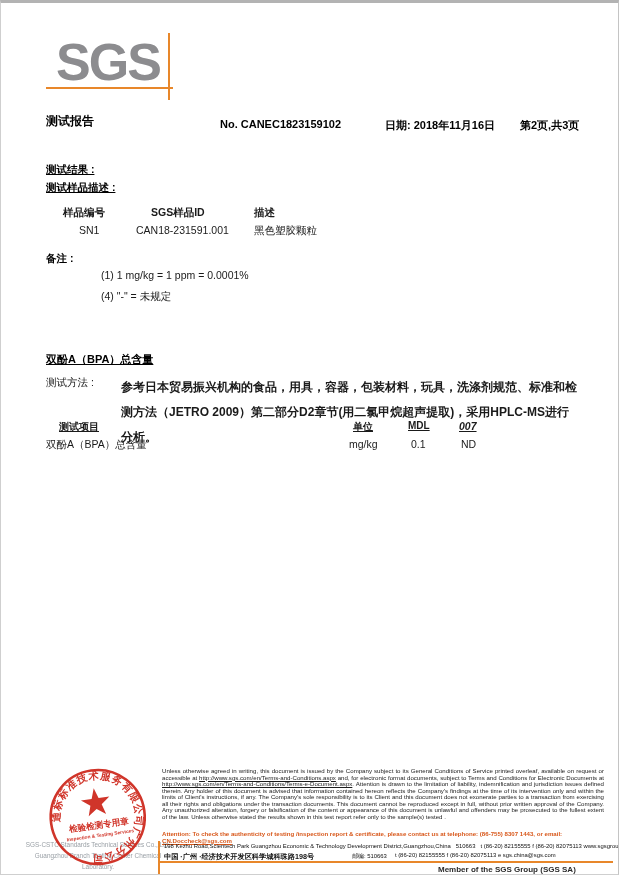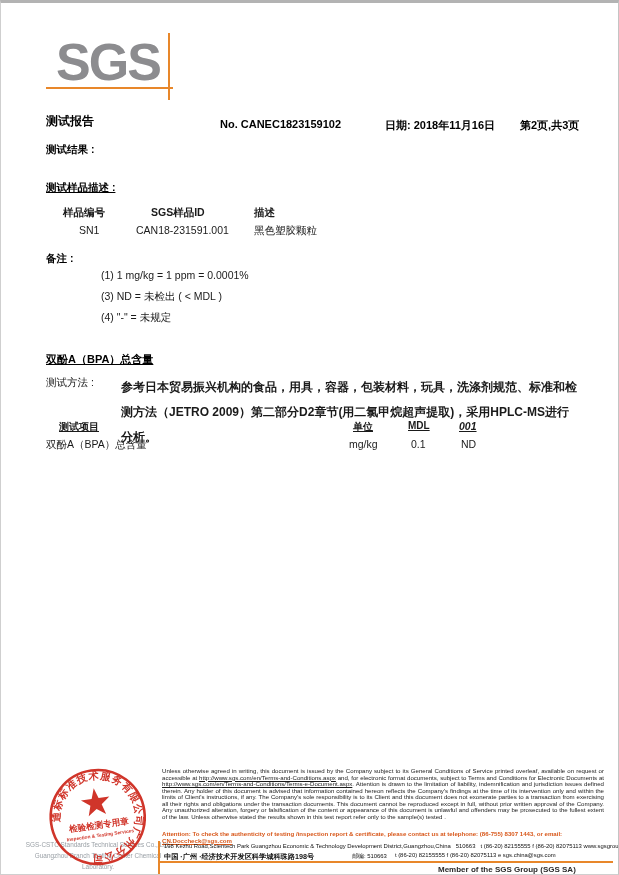--- a/index.html
+++ b/index.html
@@ -55,45 +55,44 @@
     <span class="logo-text">SGS</span>
   </div>
   <div class="abs logo-hline" style="left:45px; top:84px; width:127px;"></div>
   <div class="abs logo-vline" style="left:167px; top:30px; height:67px;"></div>
 
   <div class="abs report-title" style="left:45px; top:110px;">测试报告</div>
   <div class="abs hdr-info" style="left:219px; top:115px;">No. CANEC1823159102</div>
   <div class="abs hdr-info" style="left:384px; top:115px;">日期: 2018年11月16日</div>
   <div class="abs hdr-info" style="left:519px; top:115px;">第2页,共3页</div>
 
-  <div class="abs sec-label" style="left:45px; top:140px;">测试结果 :</div>
+  <div class="abs sec-label" style="left:45px; top:160px;text-decoration:underline;">测试结果 :</div>
 
   <div class="abs sec-label-u" style="left:45px; top:178px;">测试样品描述 :</div>
   <div class="abs cell-h" style="left:62px;  top:203px;">样品编号</div>
   <div class="abs cell-h" style="left:150px; top:203px;">SGS样品ID</div>
   <div class="abs cell-h" style="left:253px; top:203px;">描述</div>
   <div class="abs cell" style="left:78px;  top:221px;">SN1</div>
   <div class="abs cell" style="left:135px; top:221px;">CAN18-231591.001</div>
   <div class="abs cell" style="left:253px; top:221px;">黑色塑胶颗粒</div>
 
   <div class="abs sec-label" style="left:45px; top:249px;">备注 :</div>
   <div class="abs" style="left:100px; top:262px;">
     <div class="note-line">(1) 1 mg/kg = 1 ppm = 0.0001%</div>
-    <div class="note-line">(3) ND = 未检出 ( &lt; MDL )</div>
     <div class="note-line">(4) "-" = 未规定</div>
   </div>
 
   <div class="abs sec-label-u" style="left:45px; top:349px; font-size:11px;">双酚A（BPA）总含量</div>
   <div class="abs cell" style="left:45px; top:373px;">测试方法 :</div>
   <div class="abs method-text" style="left:120px; top:372px;">参考日本贸易振兴机构的食品，用具，容器，包装材料，玩具，洗涤剂规范、标准和检测方法（JETRO 2009）第二部分D2章节(用二氯甲烷超声提取)，采用HPLC-MS进行分析。</div>
 
   <div class="abs th-u" style="left:58px;  top:417px;">测试项目</div>
   <div class="abs th-u" style="left:352px; top:417px;">单位</div>
   <div class="abs th-u" style="left:407px; top:417px;">MDL</div>
-  <div class="abs th-u-i" style="left:458px; top:417px;">001</div>
+  <div class="abs th-u-i" style="left:458px; top:417px;">007</div>
   <div class="abs cell" style="left:45px;  top:435px;">双酚A（BPA）总含量</div>
   <div class="abs cell" style="left:348px; top:435px;">mg/kg</div>
   <div class="abs cell" style="left:410px; top:435px;">0.1</div>
   <div class="abs cell" style="left:460px; top:435px;">ND</div>
 
   <div class="abs company-gray" style="left:22px; top:836px;">
     <div>SGS-CSTC Standards Technical Services Co., Ltd.</div>
     <div>Guangzhou Branch Testing Center Chemical Laboratory.</div>
   </div>
 

